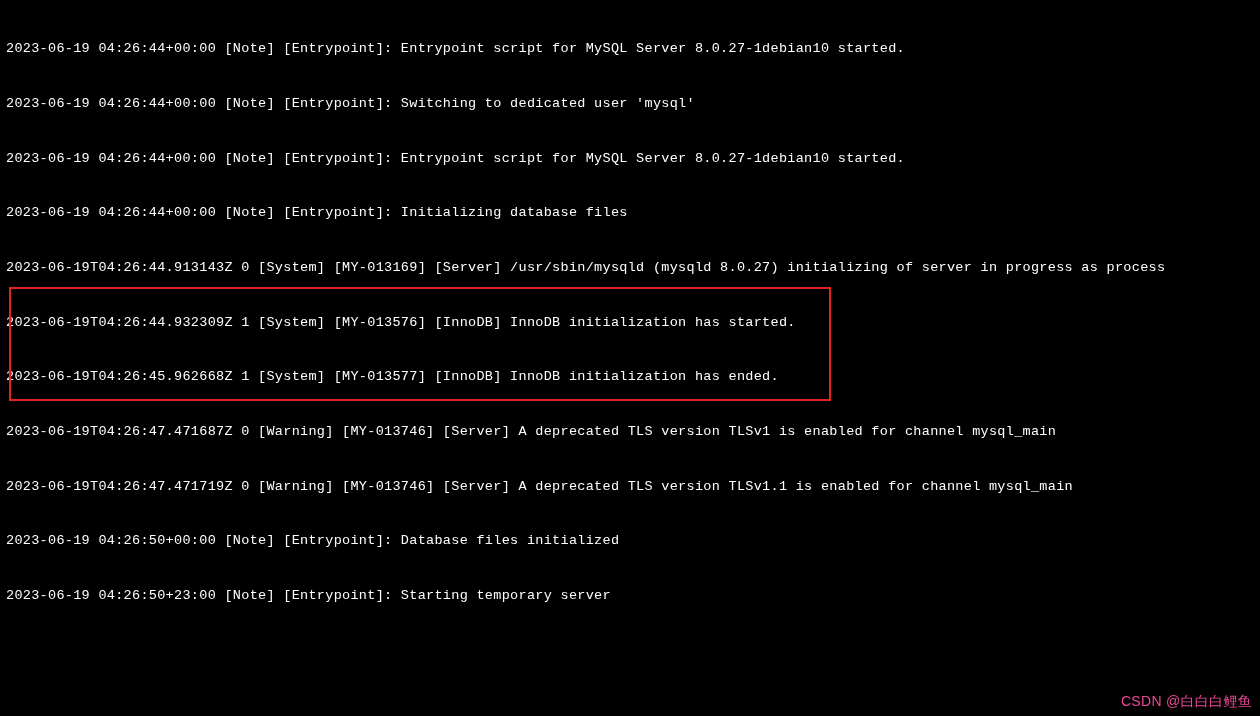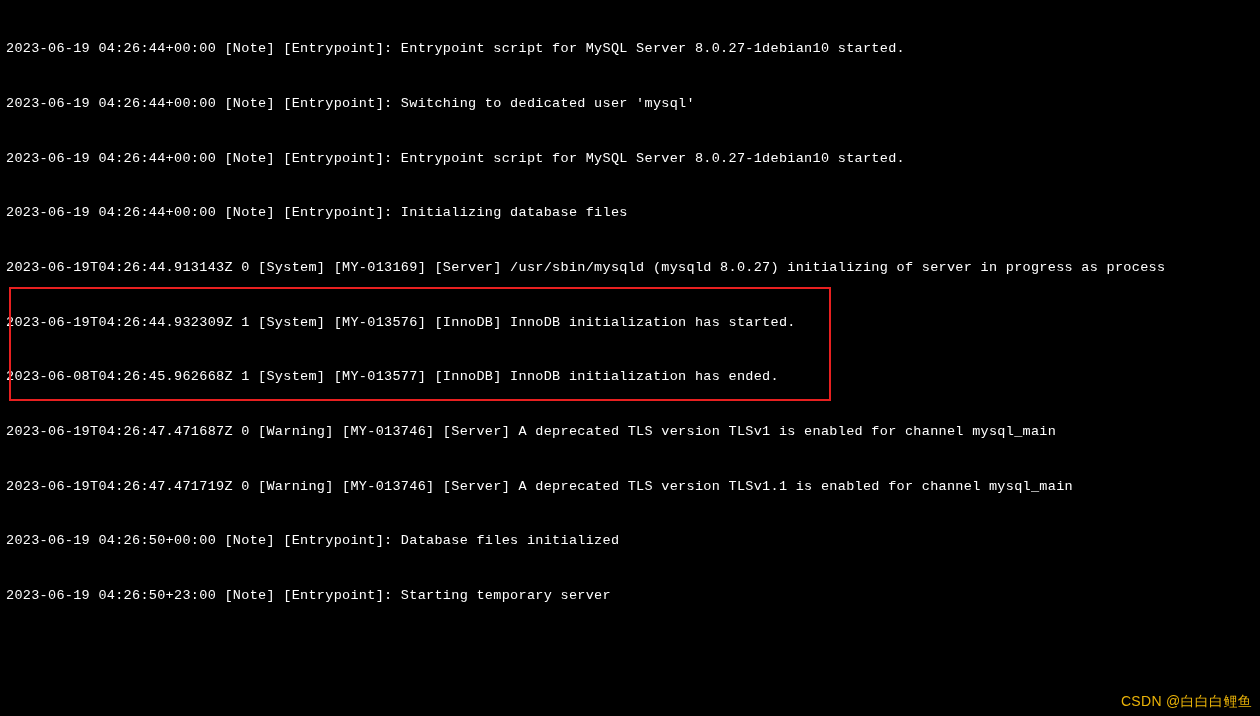--- a/index.html
+++ b/index.html
@@ -34,36 +34,36 @@
       left: 3px;
       top: 283px;
       width: 822px;
       height: 114px;
       pointer-events: none;
     }
     .watermark {
       position: absolute;
       bottom: 5px;
       right: 8px;
-      color: #eab308;
+      color: #ec4899;
       font-size: 14px;
       font-family: Arial, sans-serif;
     }
   </style>
 </head>
 <body>
 
 <div class="terminal">
   <span class="line">2023-06-19 04:26:44+00:00 [Note] [Entrypoint]: Entrypoint script for MySQL Server 8.0.27-1debian10 started.</span>
   <span class="line">2023-06-19 04:26:44+00:00 [Note] [Entrypoint]: Switching to dedicated user 'mysql'</span>
   <span class="line">2023-06-19 04:26:44+00:00 [Note] [Entrypoint]: Entrypoint script for MySQL Server 8.0.27-1debian10 started.</span>
   <span class="line">2023-06-19 04:26:44+00:00 [Note] [Entrypoint]: Initializing database files</span>
   <span class="line">2023-06-19T04:26:44.913143Z 0 [System] [MY-013169] [Server] /usr/sbin/mysqld (mysqld 8.0.27) initializing of server in progress as process </span>
   <span class="line">2023-06-19T04:26:44.932309Z 1 [System] [MY-013576] [InnoDB] InnoDB initialization has started.</span>
-  <span class="line">2023-06-08T04:26:45.962668Z 1 [System] [MY-013577] [InnoDB] InnoDB initialization has ended.</span>
+  <span class="line">2023-06-19T04:26:45.962668Z 1 [System] [MY-013577] [InnoDB] InnoDB initialization has ended.</span>
   <span class="line">2023-06-19T04:26:47.471687Z 0 [Warning] [MY-013746] [Server] A deprecated TLS version TLSv1 is enabled for channel mysql_main</span>
   <span class="line">2023-06-19T04:26:47.471719Z 0 [Warning] [MY-013746] [Server] A deprecated TLS version TLSv1.1 is enabled for channel mysql_main</span>
   <span class="line">2023-06-19 04:26:50+00:00 [Note] [Entrypoint]: Database files initialized</span>
   <span class="line">2023-06-19 04:26:50+23:00 [Note] [Entrypoint]: Starting temporary server</span>
   
   
   
   
   
   

